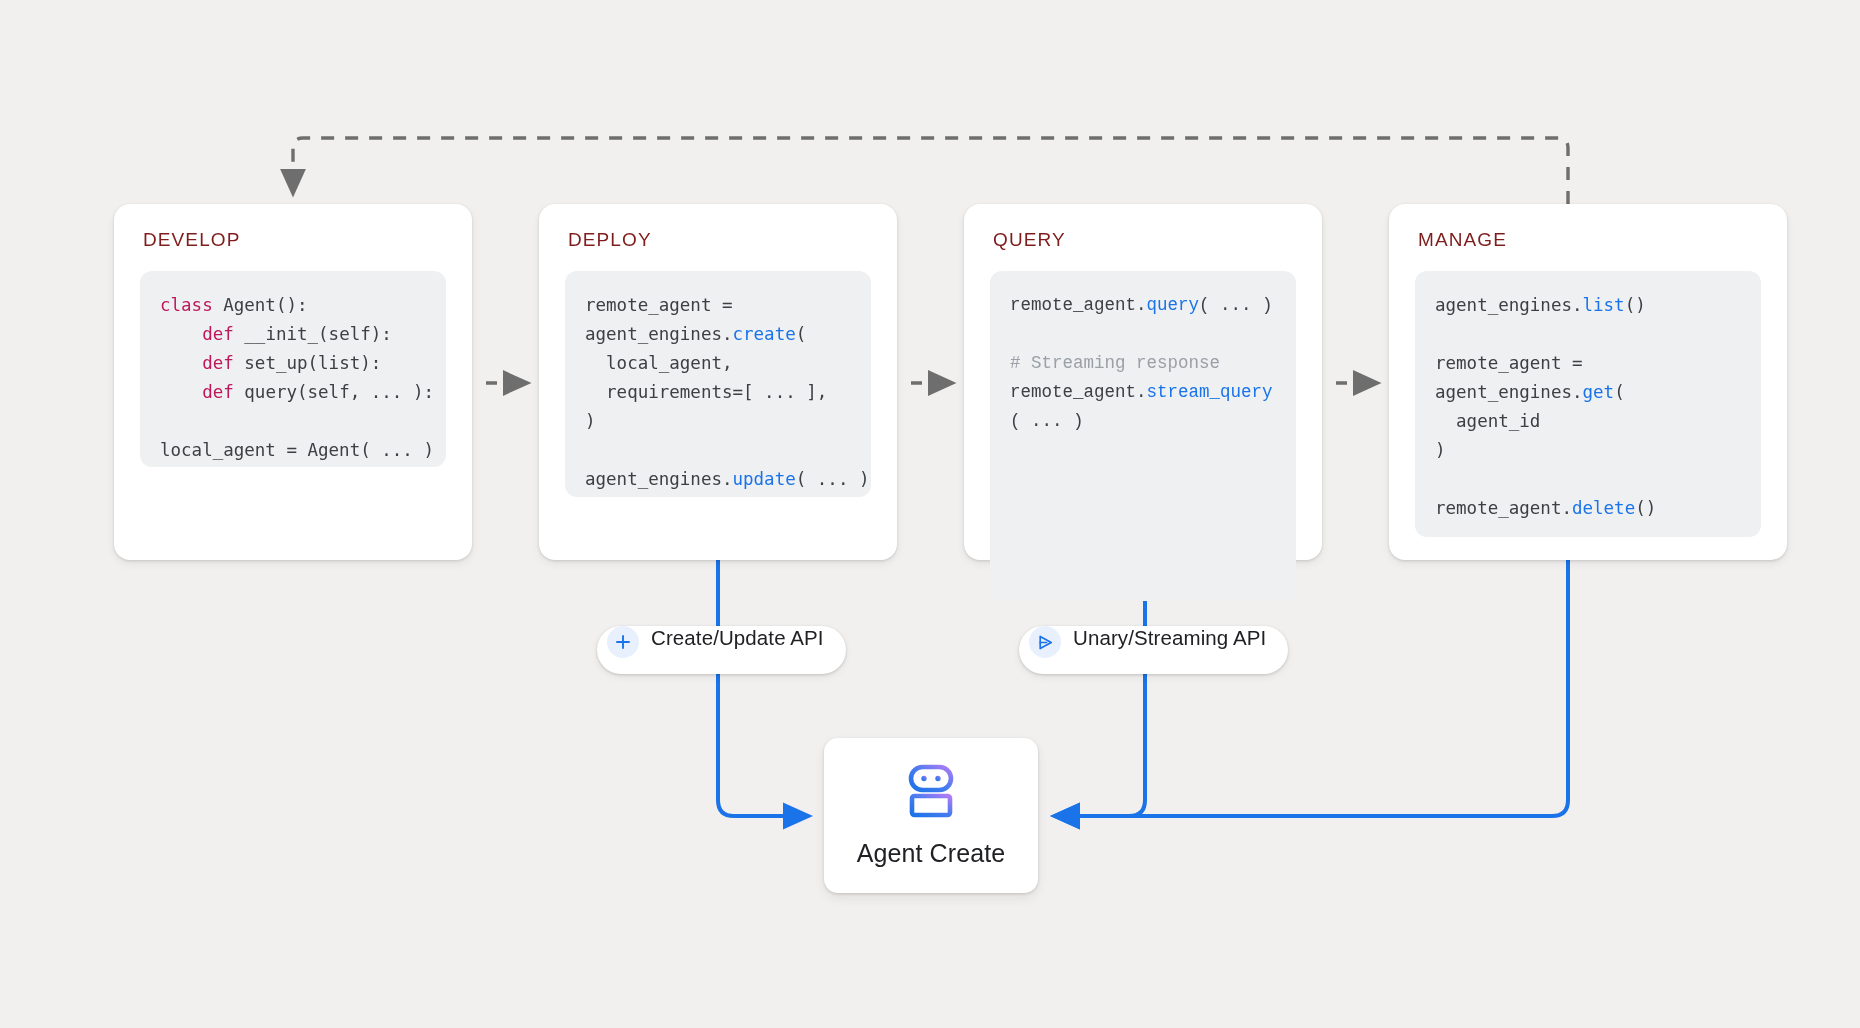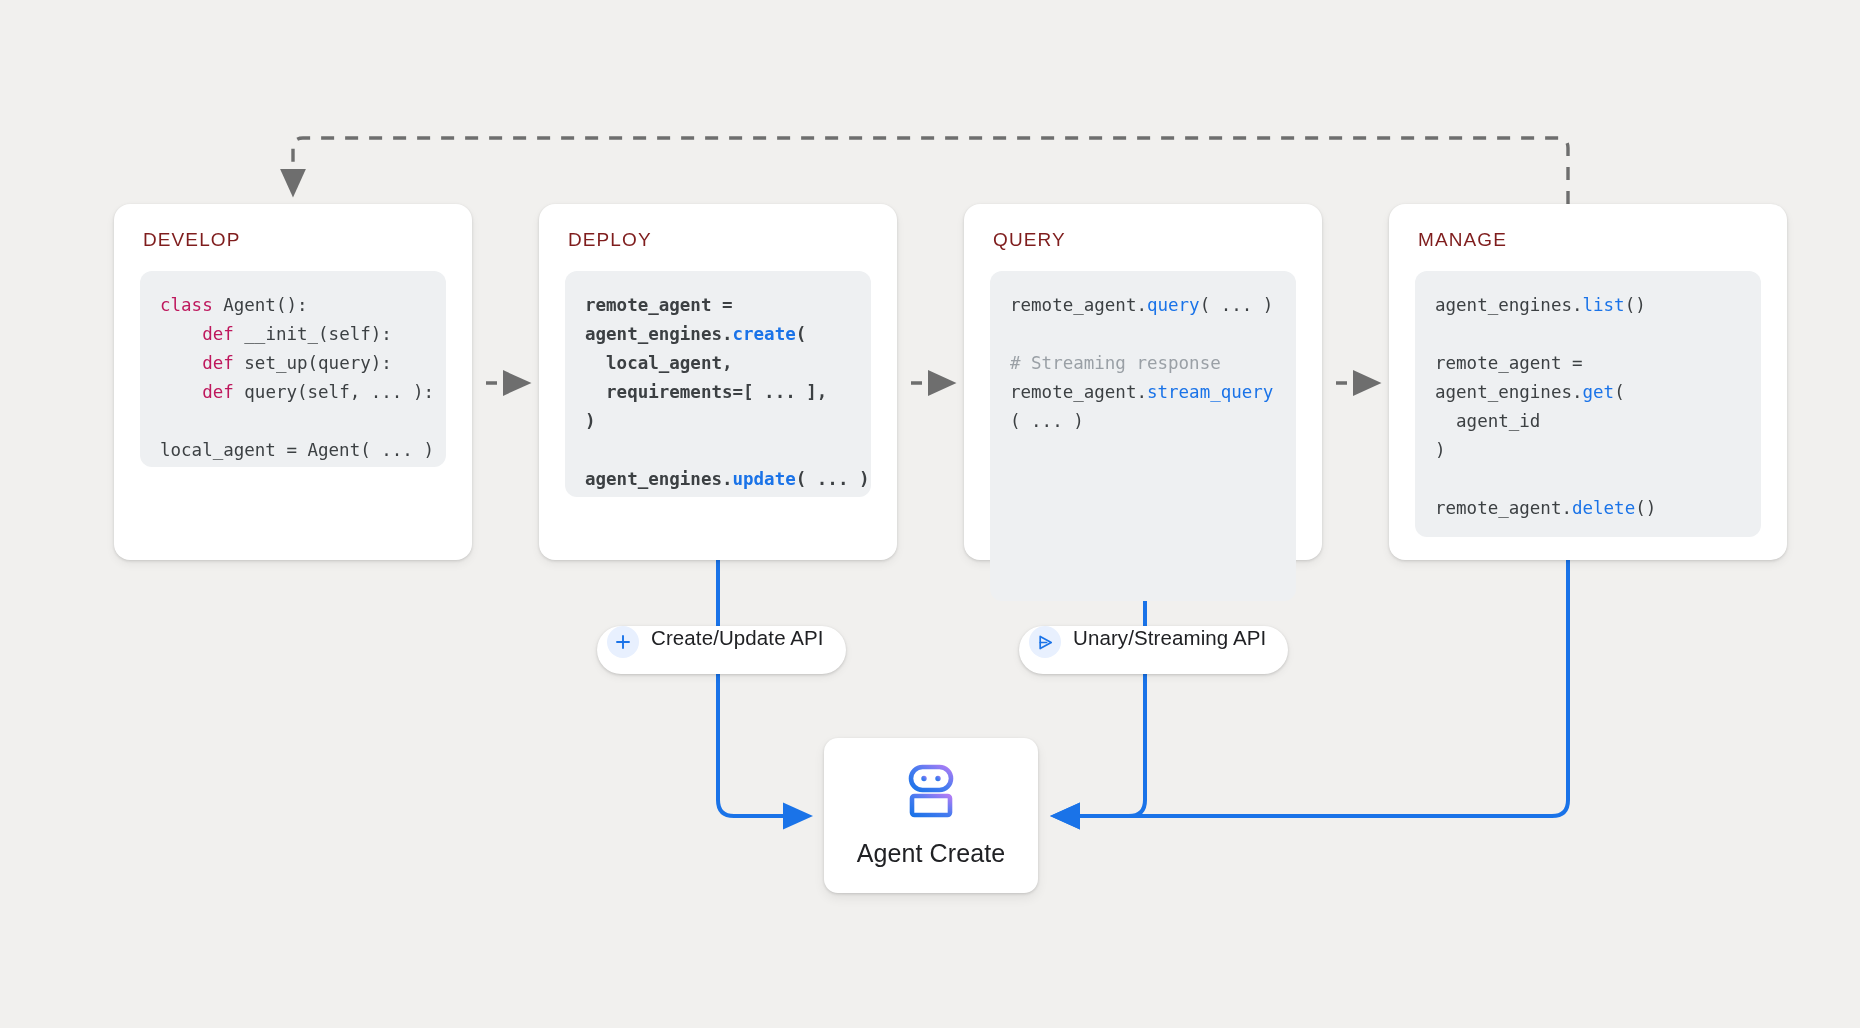--- a/index.html
+++ b/index.html
@@ -63,22 +63,22 @@
   .fn   { color: #1a73e8; }
   .cmt  { color: #9aa0a6; }
 
   
   #card-develop { left: 114px;  top: 204px; width: 358px; height: 356px; }
   #card-deploy  { left: 539px;  top: 204px; width: 358px; height: 356px; }
   #card-query   { left: 964px;  top: 204px; width: 358px; height: 356px; }
   #card-manage  { left: 1389px; top: 204px; width: 398px; height: 356px; }
 
   #card-develop .code-block { height: 196px; }
-  #card-deploy  .code-block { height: 226px; font-weight: bold; }
-  #card-query   .code-block { height: 330px; }
+  #card-deploy  .code-block { height: 226px; }
+  #card-query   .code-block { height: 330px; font-family: Liberation Mono, monospace; }
   #card-manage  .code-block { height: 266px; }
 
   
   .api-pill {
     position: absolute;
     display: flex;
     gap: 12px;
     height: 48px;
     padding: 0 22px 0 10px;
     background: #ffffff;
@@ -160,21 +160,21 @@
 
     <path d="M 1145 560 L 1145 800 Q 1145 816 1129 816 L 1058 816" fill="none" stroke="#1a73e8" stroke-width="4" marker-end="url(#arrow-blue)"></path>
 
     <path d="M 1568 560 L 1568 800 Q 1568 816 1552 816 L 1058 816" fill="none" stroke="#1a73e8" stroke-width="4" marker-end="url(#arrow-blue)"></path>
   </svg>
 
   <div class="stage-card" id="card-develop">
     <div class="stage-title">DEVELOP</div>
     <div class="code-block"><span class="kw">class </span><span>Agent():</span>
 <span>    </span><span class="kw">def </span><span>__init_(self):</span>
-<span>    </span><span class="kw">def </span><span>set_up(query):</span>
+<span>    </span><span class="kw">def </span><span>set_up(list):</span>
 <span>    </span><span class="kw">def </span><span>query(self, ... ):</span>
 <span></span>
 <span>local_agent = Agent( ... )</span></div>
   </div>
 
   <div class="stage-card" id="card-deploy">
     <div class="stage-title">DEPLOY</div>
     <div class="code-block"><span>remote_agent =</span>
 <span>agent_engines.</span><span class="fn">create</span><span>(</span>
 <span>  local_agent,</span>

